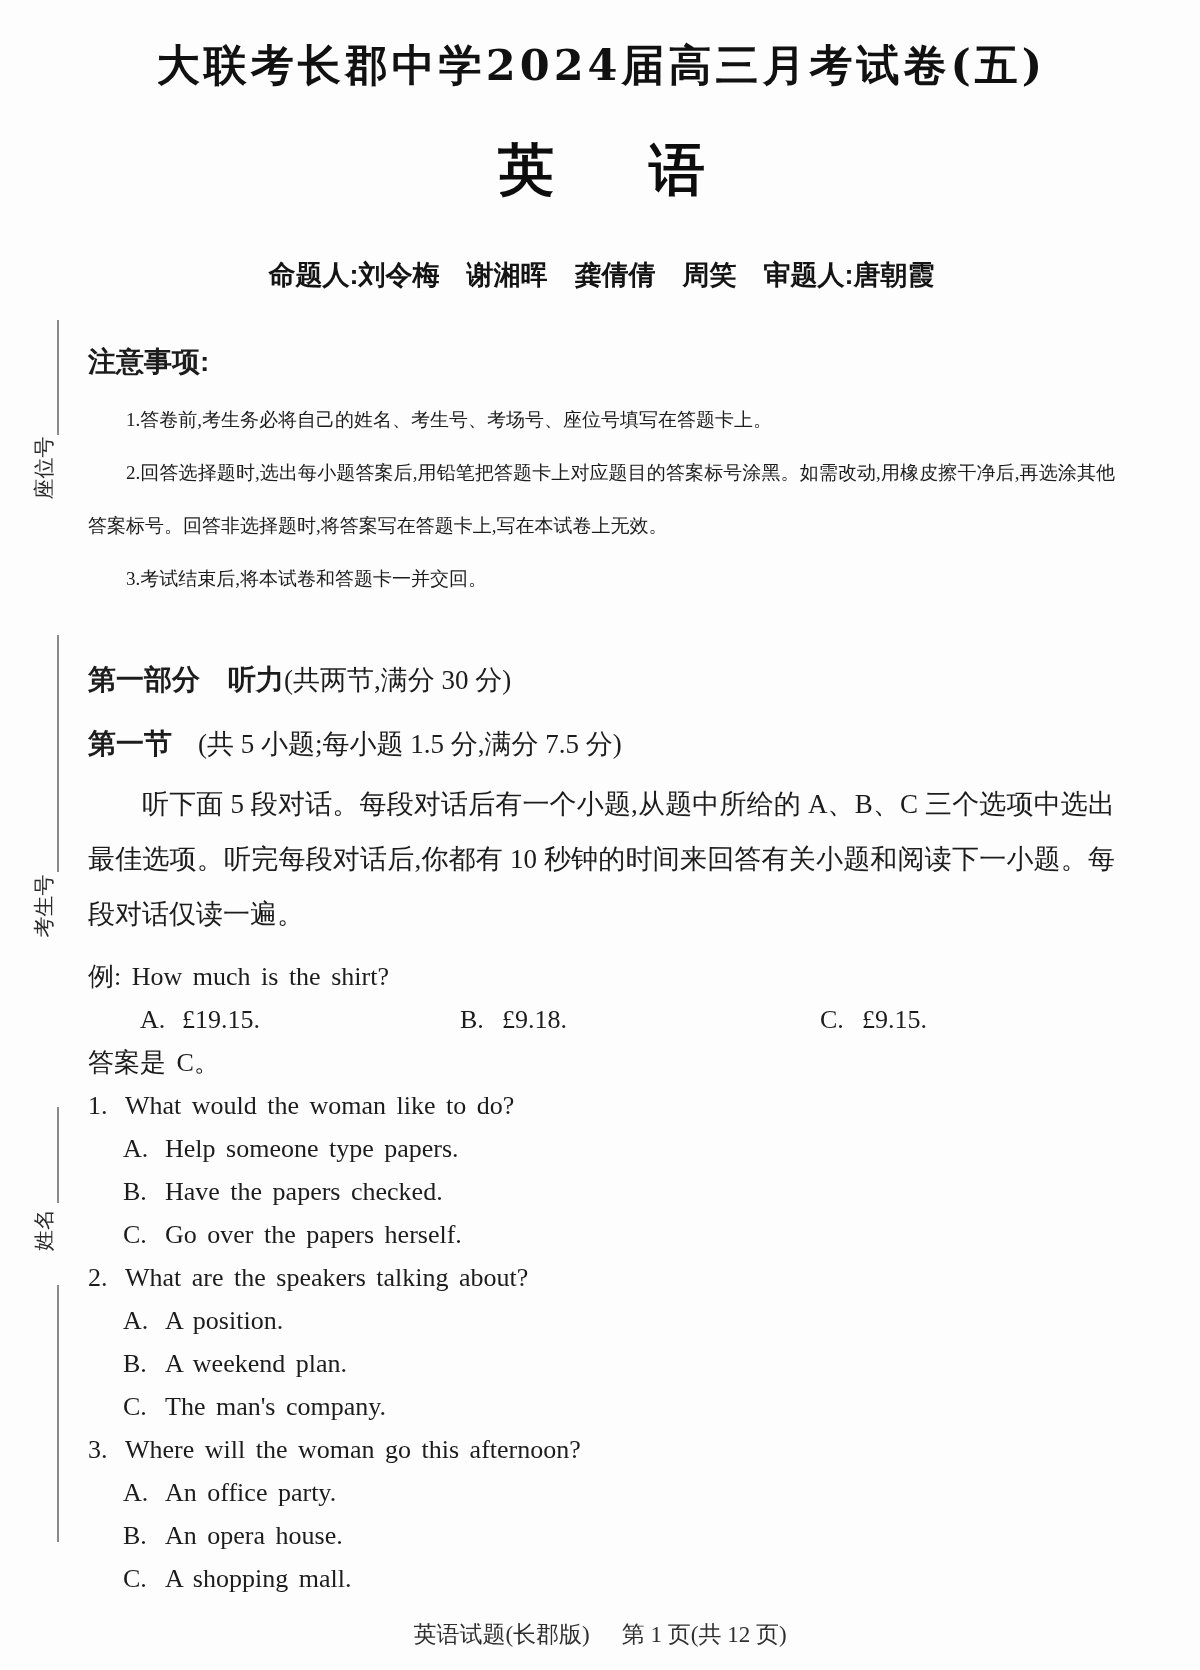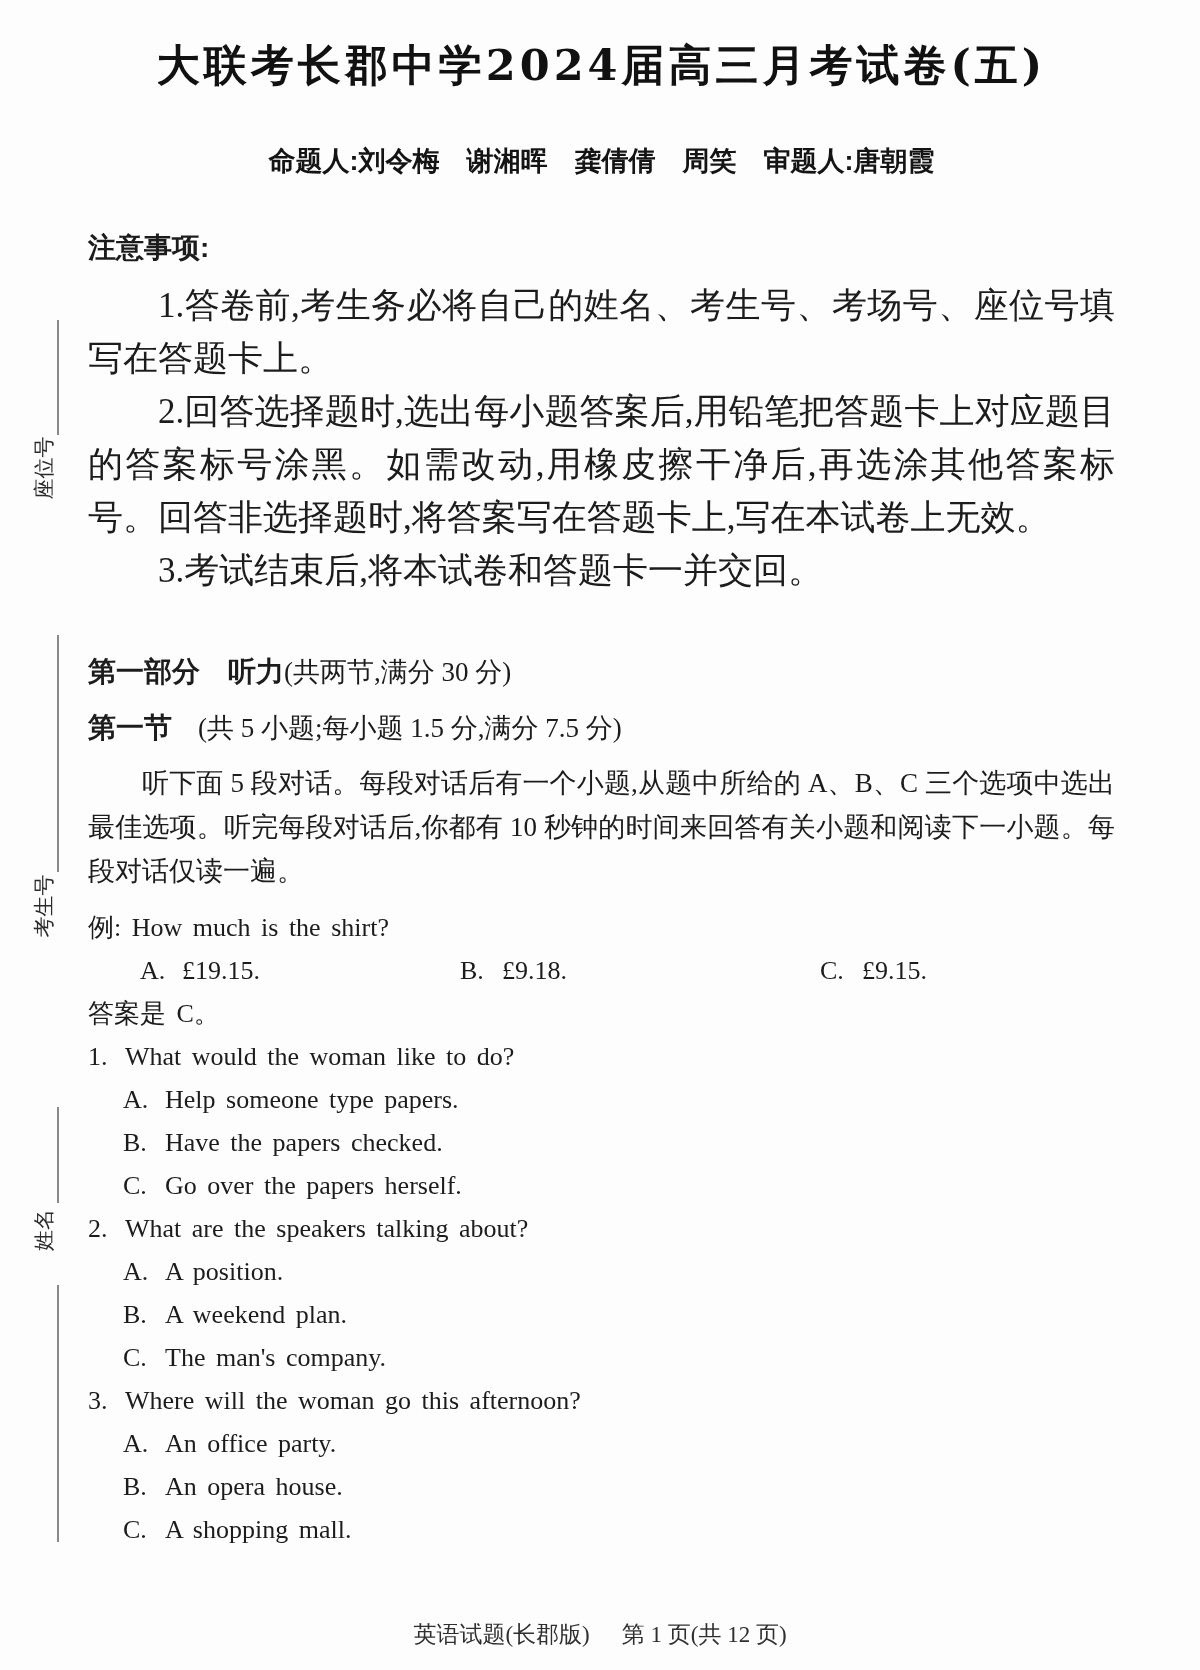--- a/index.html
+++ b/index.html
@@ -52,46 +52,46 @@
     text-align:center;
     font-size:27px;
     color:#141414;
   }
 
   .notice-heading{
     margin-top:50px;
     font-size:28px;
   }
   .para{
-    font-size:35px;
+    font-size:19px;
     line-height:53px;
     text-align:justify;
     text-indent:2em;
   }
   .notice-block{margin-top:12px;}
 
   .part-heading{
     margin-top:56px;
     font-size:28px;
   }
   .part-heading .note, .section-heading .note{
     font-family:"Liberation Serif", serif;
     font-weight:normal;
     font-size:27px;
   }
   .section-heading{
-    margin-top:18px;
+    margin-top:26px;
     font-size:28px;
   }
   .section-heading .note{margin-left:26px;}
 
   .instructions{
     margin-top:14px;
     font-size:27px;
-    line-height:44px;
+    line-height:55px;
   }
 
   .listening{
     margin-top:8px;
     font-size:26px;
     line-height:43px;
     word-spacing:4px;
   }
   .ex-line{position:relative;margin-top:13px;}
   .ex-prefix{font-size:26px;}
@@ -120,20 +120,21 @@
 <div class="bind-line" style="top:635px;height:237px;"></div>
 <div class="side-label" style="top:906px;">考生号</div>
 <div class="bind-line" style="top:1107px;height:96px;"></div>
 <div class="side-label" style="top:1230px;">姓名</div>
 <div class="bind-line" style="top:1285px;height:257px;"></div>
 
 <div class="content">
 
   <div class="exam-title">大联考长郡中学2024届高三月考试卷(五)</div>
 
+  <div class="subject-title hei">英语</div>
 
   <div class="setters hei">命题人:刘令梅　谢湘晖　龚倩倩　周笑　审题人:唐朝霞</div>
 
   <div class="notice-heading hei">注意事项:</div>
 
   <div class="notice-block">
     <div class="para">1.答卷前,考生务必将自己的姓名、考生号、考场号、座位号填写在答题卡上。</div>
     <div class="para">2.回答选择题时,选出每小题答案后,用铅笔把答题卡上对应题目的答案标号涂黑。如需改动,用橡皮擦干净后,再选涂其他答案标号。回答非选择题时,将答案写在答题卡上,写在本试卷上无效。</div>
     <div class="para">3.考试结束后,将本试卷和答题卡一并交回。</div>
   </div>

